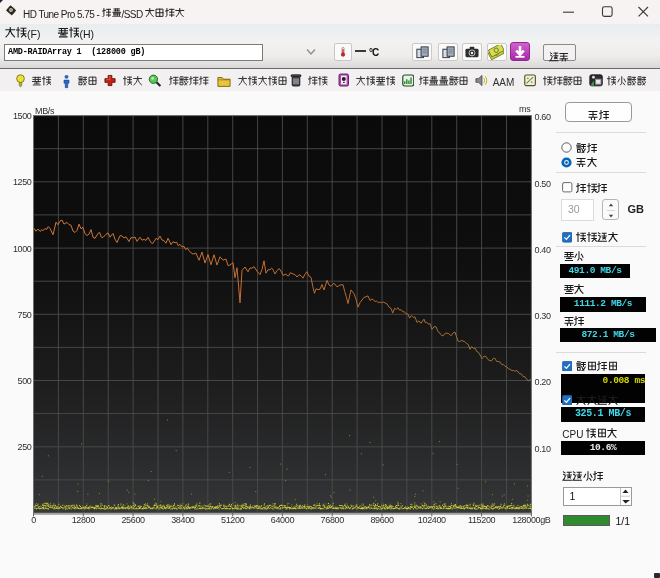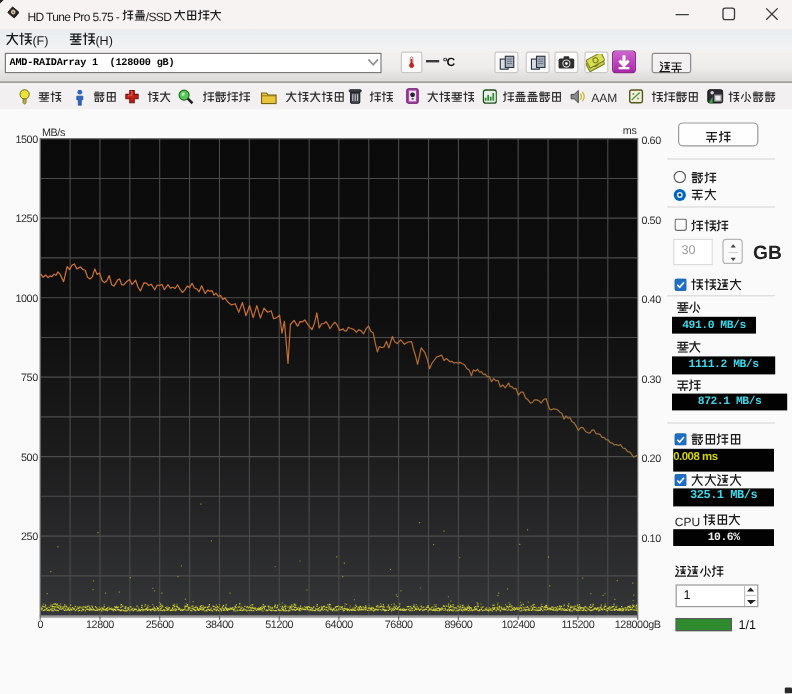--- a/index.html
+++ b/index.html
@@ -20,21 +20,21 @@
 <div style="position:absolute;left:5px;top:27px;font-size:10.5px;white-space:nowrap"><svg width="10.5" height="10.5" viewBox="0 0 10 10" style="vertical-align:0px;margin:0 0.25px" fill="none" stroke="currentColor" stroke-width="1.03" stroke-linecap="square">
       <path d="M5 .6V2 M.8 2.6H9.2 M4.6 3.4C4.2 6 2.8 7.8 1 9.4 M5.2 3.4C5.6 6 7.2 7.8 9 9.4"></path>
     </svg><svg width="10.5" height="10.5" viewBox="0 0 10 10" style="vertical-align:0px;margin:0 0.25px" fill="none" stroke="currentColor" stroke-width="1.03" stroke-linecap="square">
       <path d="M2 .6V9.4 M.5 2.8H3.4 M4.8 1.2H9.4 M4.8 3.8H9.4 M4.8 6.4H9.4 M7.1 1.2V7.4 M7.1 7.4L5.2 9.4 M7.6 7 L9.4 9.2"></path>
     </svg><span style="font-size:10.5px">(F)</span></div>
 <div style="position:absolute;left:57.5px;top:27px;font-size:10.5px;white-space:nowrap"><svg width="10.5" height="10.5" viewBox="0 0 10 10" style="vertical-align:0px;margin:0 0.25px" fill="none" stroke="currentColor" stroke-width="1.03" stroke-linecap="square">
       <path d="M1 1.4H9 M1 3.6H9 M.5 5.8H9.5 M3.4 1.4V5.8 M6.6 1.4V5.8 M5 5.8V7.6 M2.6 7.5H7.4 M1.4 9.4H8.6"></path>
     </svg><svg width="10.5" height="10.5" viewBox="0 0 10 10" style="vertical-align:0px;margin:0 0.25px" fill="none" stroke="currentColor" stroke-width="1.03" stroke-linecap="square">
       <path d="M2 .6V9.4 M.5 2.8H3.4 M4.8 1.2H9.4 M4.8 3.8H9.4 M4.8 6.4H9.4 M7.1 1.2V7.4 M7.1 7.4L5.2 9.4 M7.6 7 L9.4 9.2"></path>
     </svg><span style="font-size:10.5px">(H)</span></div>
-<div style="position:absolute;left:4px;top:43.5px;width:314px;height:17.5px;background:#fff;border:1px solid #7a7a7a;font-family:'Liberation Mono',monospace;font-weight:bold;font-size:8.5px;letter-spacing:-0.2px;line-height:15.5px;padding-left:3px;color:#000;white-space:pre">AMD-RAIDArray 1  (128000 gB)</div>
+<div style="position:absolute;left:4px;top:43.5px;width:259px;height:17.5px;background:#fff;border:1px solid #7a7a7a;font-family:'Liberation Mono',monospace;font-weight:bold;font-size:8.5px;letter-spacing:-0.2px;line-height:15.5px;padding-left:3px;color:#000;white-space:pre">AMD-RAIDArray 1  (128000 gB)</div>
 <svg style="position:absolute;left:305px;top:48px" width="12" height="8" viewBox="0 0 12 8">
     <path d="M2 1.5 6 6 10 1.5" stroke="#8f8f8f" stroke-width="1.4" fill="none"></path>
   </svg>
 <svg style="position:absolute;left:5.5px;top:5px" width="10.5" height="10.5" viewBox="0 0 16 16">
     <g transform="rotate(40 8 8)">
       <rect x="2.5" y="3.5" width="11" height="9.5" rx="1" fill="#2a2520" stroke="#151210"></rect>
       <circle cx="7.5" cy="8" r="3" fill="#cfc7a8"></circle>
       <circle cx="7.5" cy="8" r="1" fill="#4a4234"></circle>
     </g>
   </svg>
@@ -310,21 +310,21 @@
     </svg><svg width="10" height="10" viewBox="0 0 10 10" style="vertical-align:0px;margin:0 0.25px" fill="none" stroke="currentColor" stroke-width="1.03" stroke-linecap="square">
       <path d="M2 .6V8 L.6 9.4 M.6 3.2L3.5 2.5 M4.8 1.4H9.4 M7.1 1.4V9.2 M4.8 4.4H9.4 M4.8 7.4H9.4"></path>
     </svg></div>
 <div style="position:absolute;left:561px;top:199px;width:33px;height:21.5px;background:#fff;border:1px solid #dcdcdc;font-size:10.5px;color:#9a9a9a;line-height:19.5px;padding-left:6px">30</div>
 <div style="position:absolute;left:602px;top:199.3px;width:17px;height:21.2px;background:#fafafa;border:1px solid #b5b5b5;border-radius:3px"></div>
 <svg style="position:absolute;left:604.5px;top:201.5px" width="12" height="17" viewBox="0 0 12 17">
     <path d="M6 1.5 8.2 4.2H3.8z" fill="#444"></path>
     <path d="M2 8.5h8" stroke="#d0d0d0" stroke-width="0.8"></path>
     <path d="M6 15.5 3.8 12.8h4.4z" fill="#444"></path>
   </svg>
-<div style="position:absolute;left:627.5px;top:202.7px;font-size:16px;font-weight:bold;color:#222">GB</div>
+<div style="position:absolute;left:627.5px;top:202.7px;font-size:11px;font-weight:bold;color:#222">GB</div>
 <svg style="position:absolute;left:561.7px;top:232px" width="10.5" height="10.5" viewBox="0 0 10.5 10.5">
     <rect x="0.3" y="0.3" width="9.9" height="9.9" rx="1.6" fill="#1f6fc4" stroke="#17568f" stroke-width="0.6"></rect>
     <path d="M2.4 5.4 4.4 7.4 8 3.2" stroke="#fff" stroke-width="1.3" fill="none"></path>
   </svg>
 <div style="position:absolute;left:576.2px;top:232.3px;font-size:10px"><svg width="10" height="10" viewBox="0 0 10 10" style="vertical-align:0px;margin:0 0.25px" fill="none" stroke="currentColor" stroke-width="1.03" stroke-linecap="square">
       <path d="M2 .6V9.4 M.5 2.8H3.4 M4.8 1.2H9.4 M4.8 3.8H9.4 M4.8 6.4H9.4 M7.1 1.2V7.4 M7.1 7.4L5.2 9.4 M7.6 7 L9.4 9.2"></path>
     </svg><svg width="10" height="10" viewBox="0 0 10 10" style="vertical-align:0px;margin:0 0.25px" fill="none" stroke="currentColor" stroke-width="1.03" stroke-linecap="square">
       <path d="M2 .6V9.4 M.5 2.8H3.4 M4.8 1.2H9.4 M4.8 3.8H9.4 M4.8 6.4H9.4 M7.1 1.2V7.4 M7.1 7.4L5.2 9.4 M7.6 7 L9.4 9.2"></path>
     </svg><svg width="10" height="10" viewBox="0 0 10 10" style="vertical-align:0px;margin:0 0.25px" fill="none" stroke="currentColor" stroke-width="1.03" stroke-linecap="square">
       <path d="M1.4 .8L3 1.9 M1.6 3.3L3.2 4.3 M1 9.2C2.4 8 2.9 7 3.3 5.2 M1 9.2H9.4 M5.2 1.2H9.2 M7.2 1.2V6.6 M5 4H9.4 M5.8 5.6 L8.6 7 M8.6 5.6 L5.8 7"></path>
@@ -355,21 +355,21 @@
   </svg>
 <div style="position:absolute;left:576.2px;top:361px;font-size:10px"><svg width="10" height="10" viewBox="0 0 10 10" style="vertical-align:0px;margin:0 0.25px" fill="none" stroke="currentColor" stroke-width="1.03" stroke-linecap="square">
       <path d="M1.5 .8H4.1 M.7 2.3H4.6 M1.1 3.7H4.4 M1.1 5.1H4.4 M1.5 6.6H4.2V9.2H1.5Z M5.6 1.4H9.4 M7.5 1.4V5.4 M5.6 3.6H9.4 M5.7 5.4C6.2 7 6.6 8 7.8 9.4 M9.3 6 C8.6 7.6 7.6 8.8 6 9.4"></path>
     </svg><svg width="10" height="10" viewBox="0 0 10 10" style="vertical-align:0px;margin:0 0.25px" fill="none" stroke="currentColor" stroke-width="1.03" stroke-linecap="square">
       <path d="M1.6 1.2H8.4V8.8H1.6Z M1.6 5H8.4 M5 1.2V8.8"></path>
     </svg><svg width="10" height="10" viewBox="0 0 10 10" style="vertical-align:0px;margin:0 0.25px" fill="none" stroke="currentColor" stroke-width="1.03" stroke-linecap="square">
       <path d="M2 .6V8 L.6 9.4 M.6 3.2L3.5 2.5 M4.8 1.4H9.4 M7.1 1.4V9.2 M4.8 4.4H9.4 M4.8 7.4H9.4"></path>
     </svg><svg width="10" height="10" viewBox="0 0 10 10" style="vertical-align:0px;margin:0 0.25px" fill="none" stroke="currentColor" stroke-width="1.03" stroke-linecap="square">
       <path d="M1.6 1.2H8.4V8.8H1.6Z M1.6 5H8.4 M5 1.2V8.8"></path>
     </svg></div>
-<div style="position:absolute;left:561px;top:373.6px;width:86px;height:19px;background:#020202;text-align:left;font-family:Liberation Sans, sans-serif;font-weight:bold;font-size:9.5px;letter-spacing:-0.4px;line-height:14.2px;width:84px;color:#d6d600">0.008 ms</div>
+<div style="position:absolute;left:561px;top:373.6px;width:86px;height:29px;background:#020202;text-align:right;font-family:Liberation Mono, monospace;font-weight:bold;font-size:9.5px;letter-spacing:-0.4px;line-height:14.2px;width:84px;color:#d6d600">0.008 ms</div>
 <svg style="position:absolute;left:561.7px;top:394.9px" width="10.5" height="10.5" viewBox="0 0 10.5 10.5">
     <rect x="0.3" y="0.3" width="9.9" height="9.9" rx="1.6" fill="#1f6fc4" stroke="#17568f" stroke-width="0.6"></rect>
     <path d="M2.4 5.4 4.4 7.4 8 3.2" stroke="#fff" stroke-width="1.3" fill="none"></path>
   </svg>
 <div style="position:absolute;left:576.2px;top:395.3px;font-size:10px"><svg width="10" height="10" viewBox="0 0 10 10" style="vertical-align:0px;margin:0 0.25px" fill="none" stroke="currentColor" stroke-width="1.03" stroke-linecap="square">
       <path d="M5 .6V2 M.8 2.6H9.2 M4.6 3.4C4.2 6 2.8 7.8 1 9.4 M5.2 3.4C5.6 6 7.2 7.8 9 9.4"></path>
     </svg><svg width="10" height="10" viewBox="0 0 10 10" style="vertical-align:0px;margin:0 0.25px" fill="none" stroke="currentColor" stroke-width="1.03" stroke-linecap="square">
       <path d="M5 .6V2 M.8 2.6H9.2 M4.6 3.4C4.2 6 2.8 7.8 1 9.4 M5.2 3.4C5.6 6 7.2 7.8 9 9.4"></path>
     </svg><svg width="10" height="10" viewBox="0 0 10 10" style="vertical-align:0px;margin:0 0.25px" fill="none" stroke="currentColor" stroke-width="1.03" stroke-linecap="square">
       <path d="M1.4 .8L3 1.9 M1.6 3.3L3.2 4.3 M1 9.2C2.4 8 2.9 7 3.3 5.2 M1 9.2H9.4 M5.2 1.2H9.2 M7.2 1.2V6.6 M5 4H9.4 M5.8 5.6 L8.6 7 M8.6 5.6 L5.8 7"></path>

